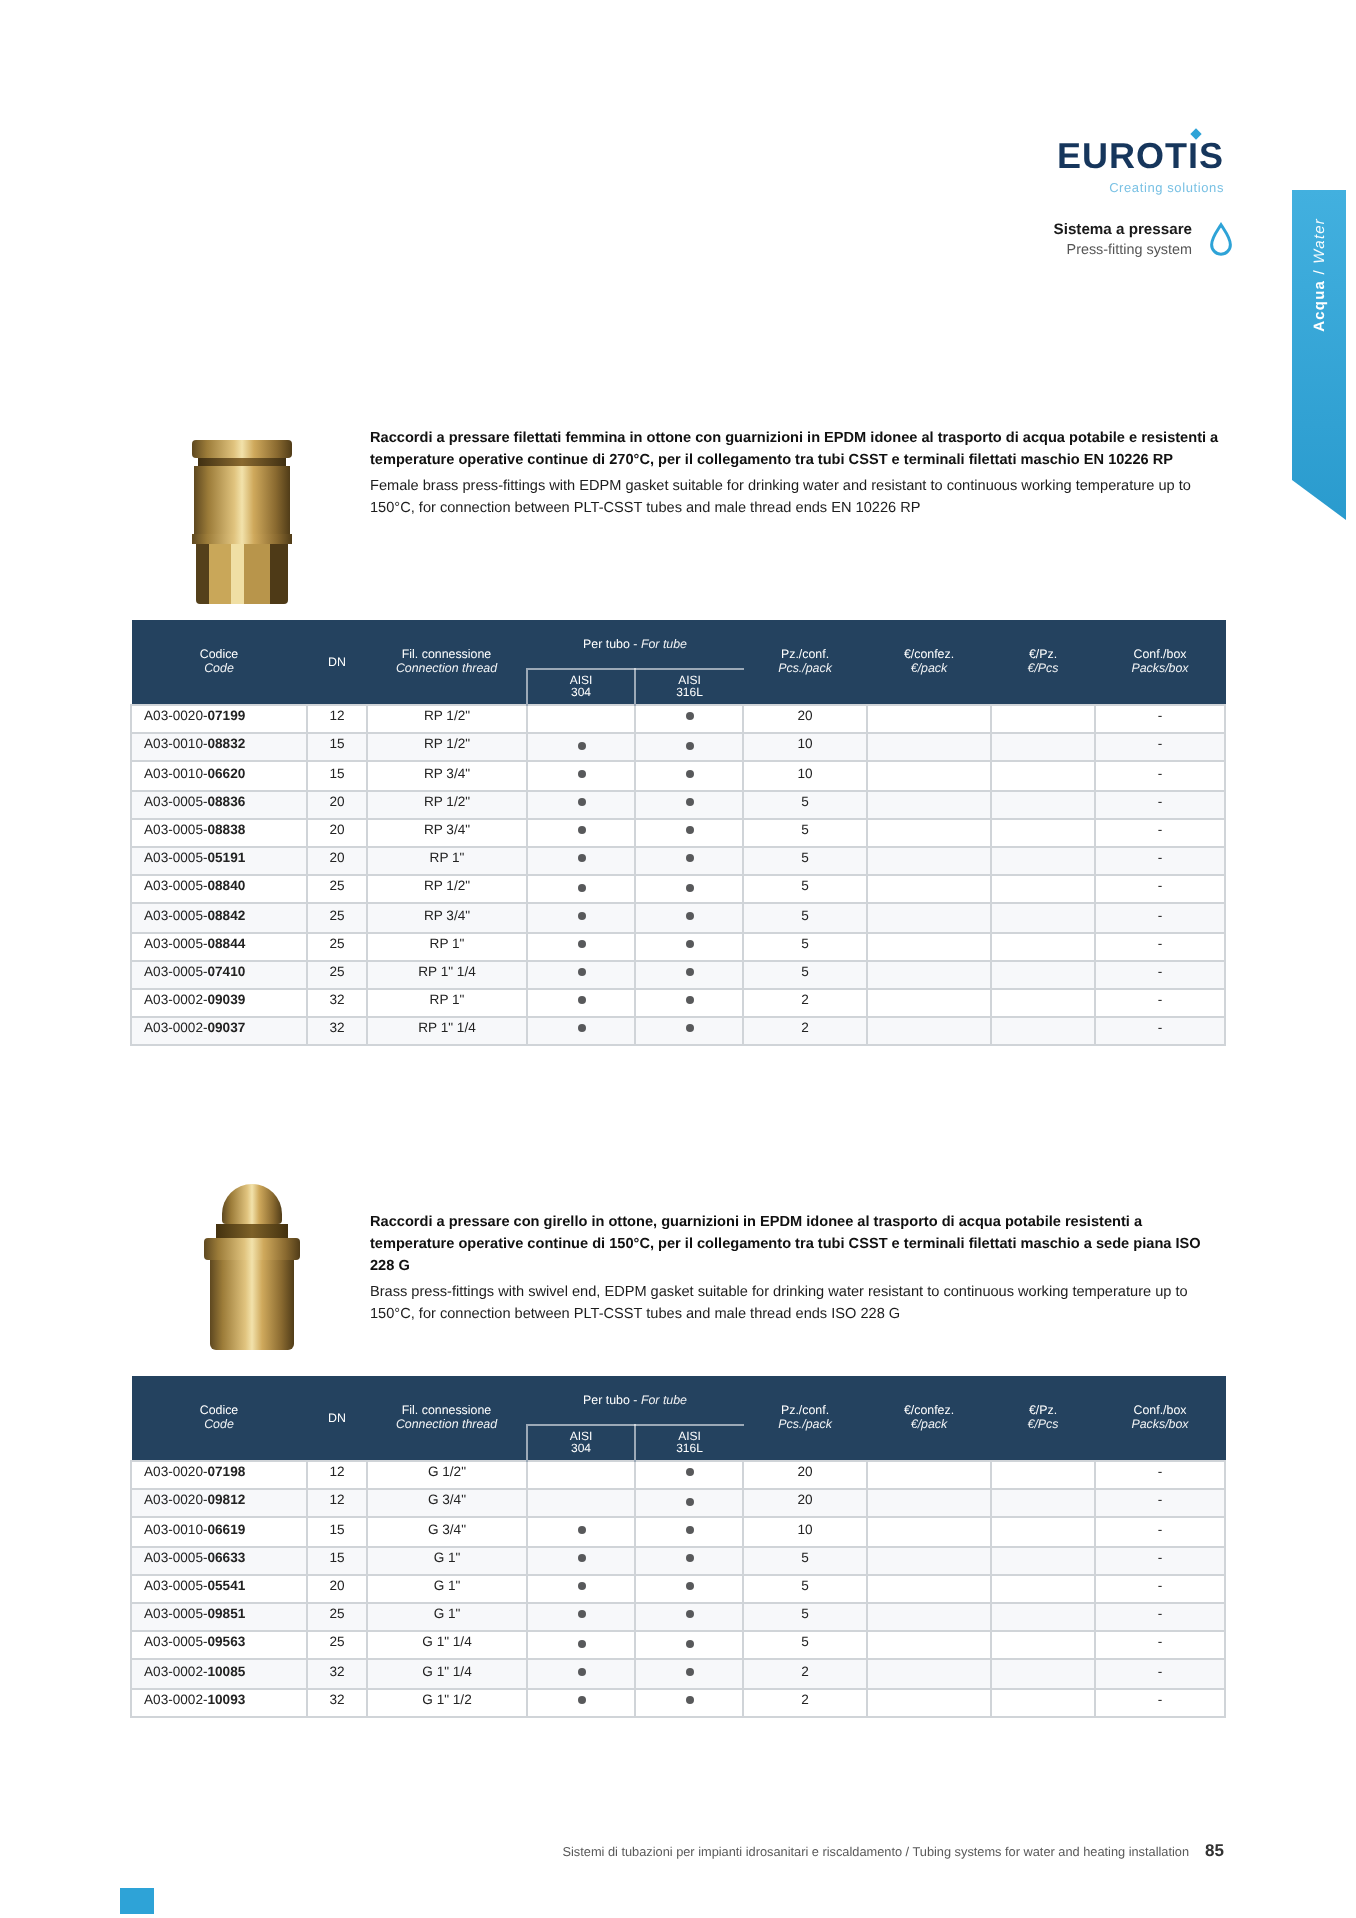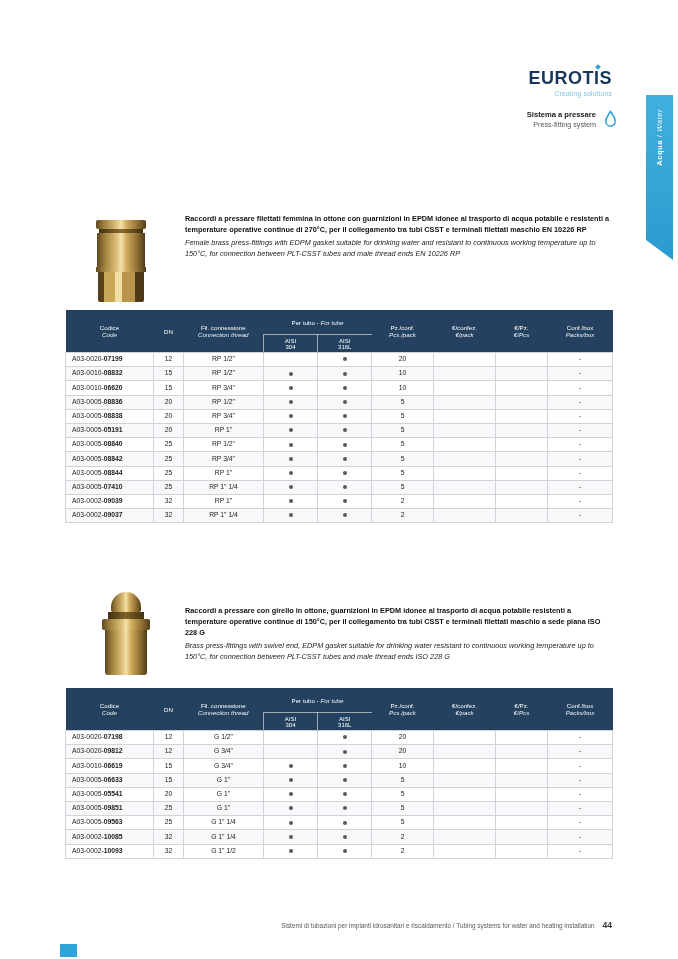--- a/index.html
+++ b/index.html
@@ -8,21 +8,21 @@
 
   
   .logo-block{position:absolute;top:36px;right:66px;text-align:right;margin-top:33px;}
   .brand{font-size:18px;font-weight:bold;color:#16365c;letter-spacing:.5px;line-height:1;
          position:relative;display:inline-block;}
   .brand-dot{position:absolute;right:12px;top:-4px;width:4px;height:4px;background:#2ea3d7;
              transform:rotate(45deg);}
   .tagline{font-size:6.5px;color:#79c1e4;margin-top:2px;letter-spacing:.3px;}
 
   
-  .system-block{position:absolute;top:110px;right:60px;display:flex;align-items:flex-start;gap:7px;margin-left:23px;}
+  .system-block{position:absolute;top:110px;right:60px;display:flex;align-items:flex-end;gap:7px;margin-left:23px;}
   .system-text{text-align:right;}
   .sys-it{font-size:7.6px;font-weight:bold;color:#1a1a1a;line-height:1.35;}
   .sys-en{font-size:7.2px;color:#555;line-height:1.3;}
   .drop{width:15px;height:19px;}
 
   
   .side-tab{position:absolute;top:95px;right:5px;width:27px;height:165px;
             background:linear-gradient(180deg,#42b0df,#2a9bce);
             clip-path:polygon(0 0,100% 0,100% 100%,0 calc(100% - 20px));
             display:flex;align-items:flex-start;justify-content:center;padding-top:14px;box-sizing:border-box;}
@@ -48,21 +48,21 @@
           background:linear-gradient(90deg,#54401b 0 14%,#c9a759 14% 38%,#f0dfa4 38% 52%,#b8954b 52% 80%,#4e3a17 80% 100%);}
   .p2-dome{width:30px;height:20px;border-radius:15px 15px 2px 2px;}
   .p2-neck{width:36px;height:7px;background:linear-gradient(90deg,#43310f,#7d6128,#43310f);}
   .p2-collar{width:48px;height:11px;border-radius:2px;}
   .p2-body{width:42px;height:45px;border-radius:0 0 3px 3px;}
 
   .desc{position:absolute;left:185px;width:426px;}
   .desc1{top:2px;}
   .desc2{top:16px;}
   .desc-it{font-size:7.3px;font-weight:bold;color:#111;line-height:1.5;margin:0;}
-  .desc-en{font-size:7.3px;font-style:italic;color:#1d1d1d;line-height:1.47;margin:2px 0 0;}
+  .desc-en{font-size:7.3px;color:#1d1d1d;line-height:1.47;margin:2px 0 0;}
 
   
   .data-table{position:absolute;left:65px;top:98px;width:547px;border-collapse:collapse;
               table-layout:fixed;}
   .data-table col.c1{width:88px;} .data-table col.c2{width:30px;} .data-table col.c3{width:80px;}
   .data-table col.c4{width:54px;} .data-table col.c5{width:54px;} .data-table col.c6{width:62px;}
   .data-table col.c7{width:62px;} .data-table col.c8{width:52px;} .data-table col.c9{width:65px;}
   .data-table thead th{background:#24425f;color:#fff;font-weight:normal;font-size:6.2px;
               padding:2px 1px;vertical-align:middle;text-align:center;}
   .data-table thead tr.top th{height:20px;}
@@ -479,17 +479,17 @@
             <td></td>
             <td></td>
             <td>-</td>
           </tr>
         </tbody>
     </table>
   </section>
 
   <footer class="footer">
     <span class="foot-text">Sistemi di tubazioni per impianti idrosanitari e riscaldamento / Tubing systems for water and heating installation</span>
-    <span class="foot-page">44</span>
+    <span class="foot-page">85</span>
   </footer>
   <div class="corner-bar"></div>
 
 </div>
 
 </body></html>

